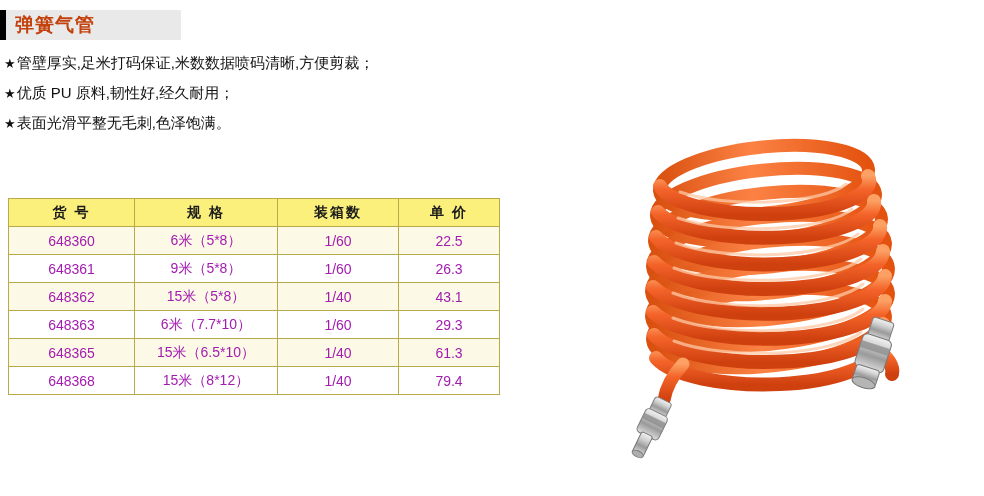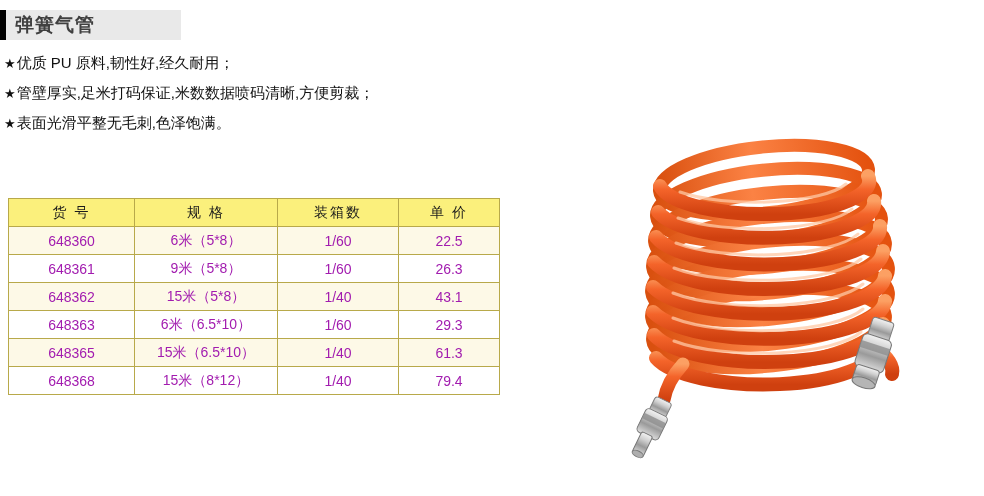--- a/index.html
+++ b/index.html
@@ -27,21 +27,21 @@
     border-left: 6px solid #000000;
     box-sizing: border-box;
     display: flex;
     align-items: center;
   }
   #title-text {
     font-size: 19px;
     font-weight: bold;
     letter-spacing: 1px;
     padding-left: 9px;
-    color: #404040;
+    color: #c2410c;
   }
 
   
   #features {
     position: absolute;
     left: 4px;
     top: 48px;
     width: 560px;
   }
   .feature-line {
@@ -67,21 +67,21 @@
   #price-table td {
     border: 1px solid #b8a94a;
     text-align: center;
     height: 27px;
     padding: 0;
     font-weight: normal;
     color: #a21caf;
   }
   #price-table thead th {
     background: #fbf07c;
-    font-weight: normal;
+    font-weight: bold;
     letter-spacing: 2px;
     color: #1b1b1b;
   }
   #price-table tbody tr:nth-child(odd) td {
     background: #fdf9e7;
   }
   #price-table tbody tr:nth-child(even) td {
     background: #ffffff;
   }
   .col-code  { width: 125px; }
@@ -103,24 +103,24 @@
 </style>
 </head>
 <body>
 
 <div id="title-bar">
   <span id="title-text">弹簧气管</span>
 </div>
 
 <div id="features">
   <div class="feature-line">
-    <span class="star">★</span><span>优质 PU 原料,韧性好,经久耐用；</span>
+    <span class="star">★</span><span>管壁厚实,足米打码保证,米数数据喷码清晰,方便剪裁；</span>
   </div>
   <div class="feature-line">
-    <span class="star">★</span><span>管壁厚实,足米打码保证,米数数据喷码清晰,方便剪裁；</span>
+    <span class="star">★</span><span>优质 PU 原料,韧性好,经久耐用；</span>
   </div>
   <div class="feature-line">
     <span class="star">★</span><span>表面光滑平整无毛刺,色泽饱满。</span>
   </div>
 </div>
 
 <table id="price-table">
   <thead>
     <tr>
       <th class="col-code">货 号</th>
@@ -143,21 +143,21 @@
       <td>26.3</td>
     </tr>
     <tr>
       <td>648362</td>
       <td>15米（5*8）</td>
       <td>1/40</td>
       <td>43.1</td>
     </tr>
     <tr>
       <td>648363</td>
-      <td>6米（6.5*10）</td>
+      <td>6米（7.7*10）</td>
       <td>1/60</td>
       <td>29.3</td>
     </tr>
     <tr>
       <td>648365</td>
       <td>15米（6.5*10）</td>
       <td>1/40</td>
       <td>61.3</td>
     </tr>
     <tr>

